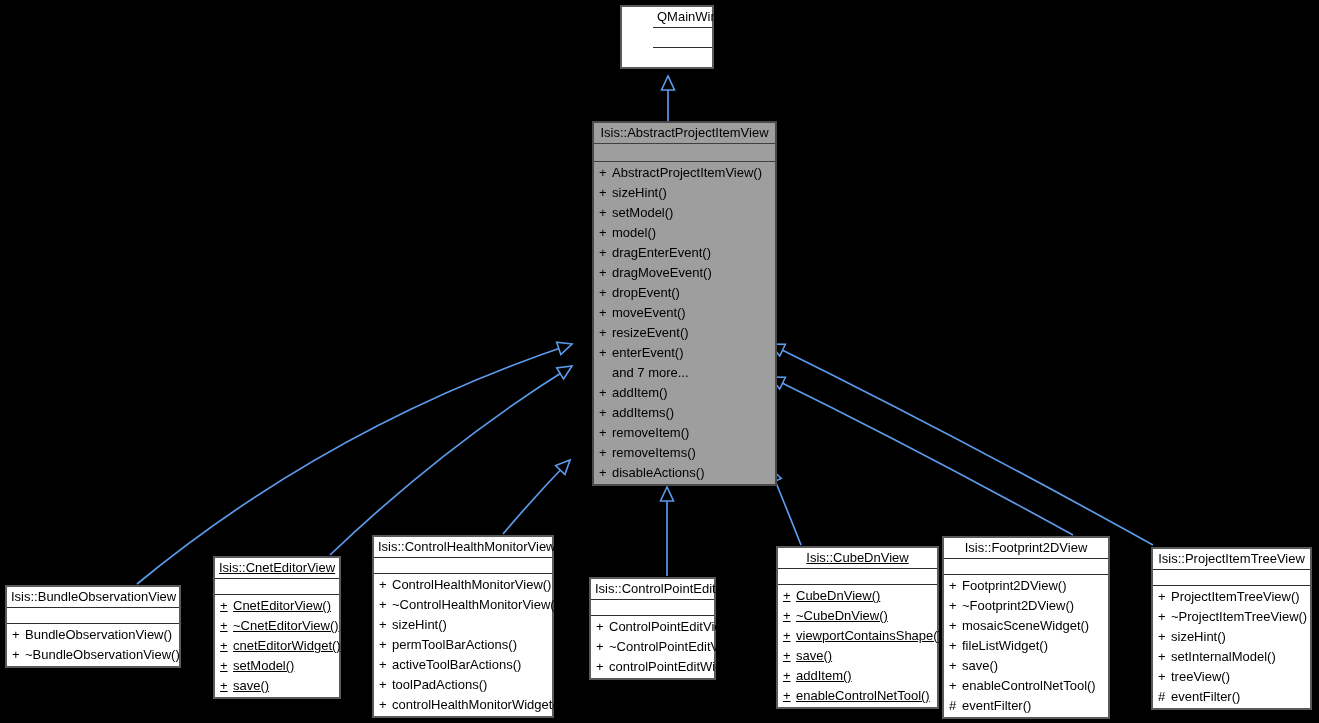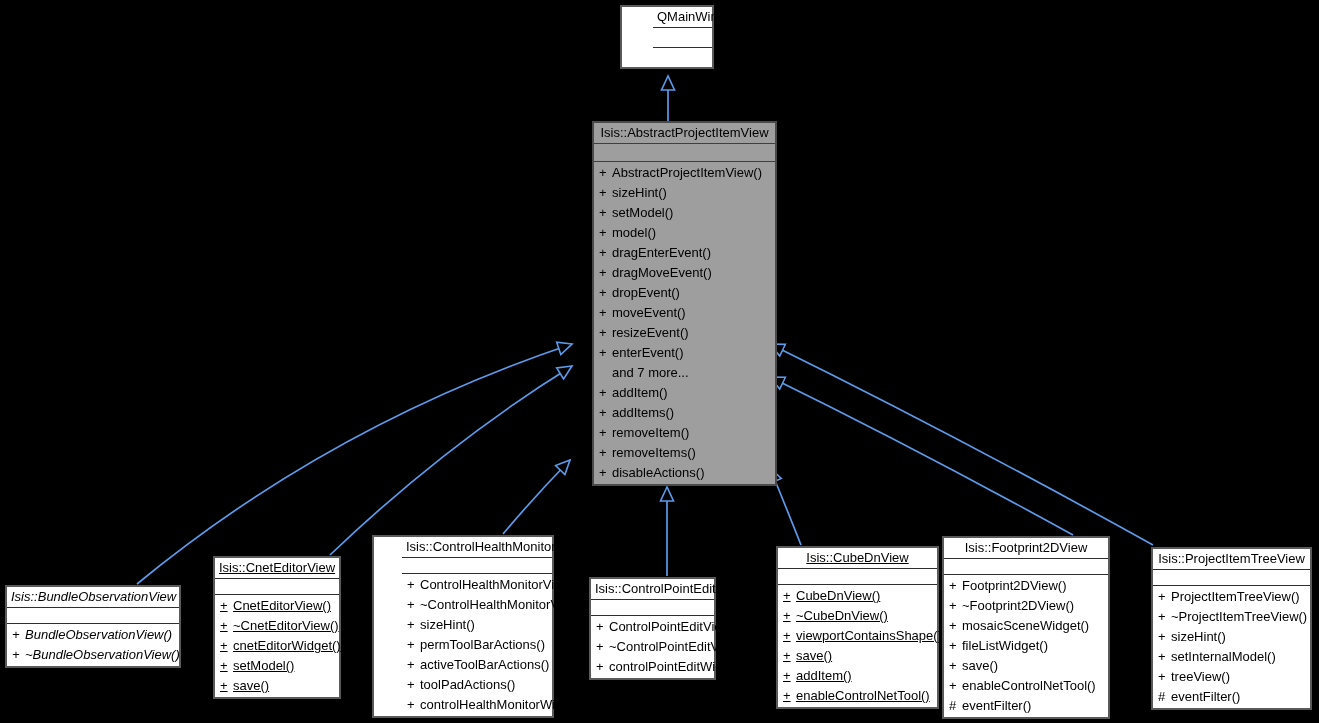--- a/index.html
+++ b/index.html
@@ -36,23 +36,23 @@
 
   
   .node.highlight{background:var(--highlight-fill,#9e9e9e);border-color:#4a4a4a;}
   .node.highlight .empty, .node.highlight .methods{border-top-color:#3f3f3f;}
   .node.highlight .empty{height:17px;}
 
   
   #qmainwindow{left:620px;top:5px;width:94px;padding-left:31px;}
   #qmainwindow .empty{height:19px;}
   #abstract   {left:576px;top:121px;width:185px;margin-left:16px;}
-  #bundle     {left:5px;   top:585px;width:176px;font-style:italic;}
+  #bundle     {left:5px;   top:585px;width:176px;}
   #cnet       {left:213px; top:556px;width:128px;text-decoration:underline;}
-  #chm        {left:372px; top:535px;width:182px;padding-left:28px;}
+  #chm        {left:372px; top:535px;width:182px;}
   #cpev       {left:589px; top:577px;width:127px;}
   #cubedn     {left:776px; top:546px;width:163px;text-decoration:underline;}
   #footprint  {left:942px; top:536px;width:168px;}
   #tree       {left:1151px;top:547px;width:161px;}
 </style>
 </head>
 <body style="--bg: #000000; --edge: #5b9bea; --node-fill: #ffffff; --node-border: #5a5a5a; --highlight-fill: #9e9e9e; --text: #000000;">
 
 <svg id="edges">
   <defs>

